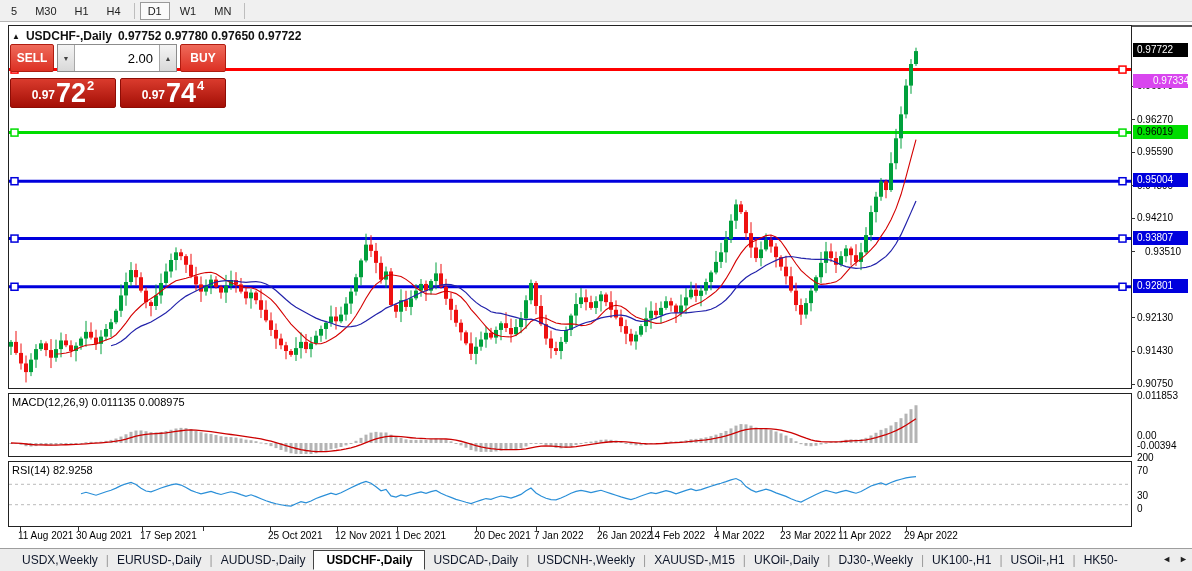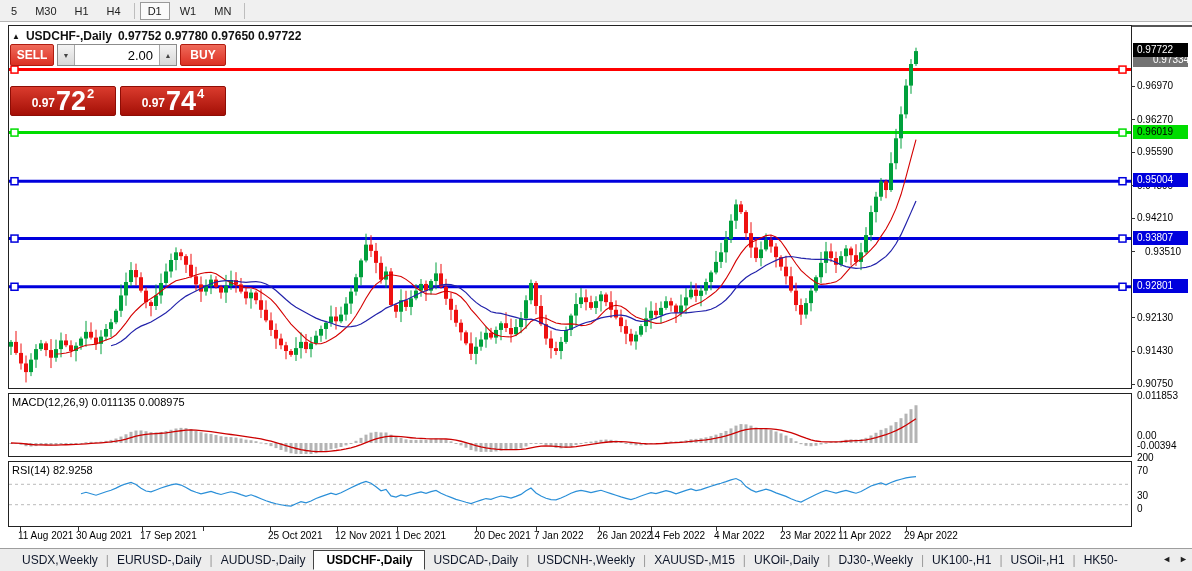--- a/index.html
+++ b/index.html
@@ -25,35 +25,35 @@
   #macd-plot { top:371px; height:64px; }
   #rsi-plot  { top:439px; height:66px; }
   .panel svg { position:absolute; left:0; top:0; }
 
   .sym-header { position:absolute; left:12px; top:7px; font-size:12px; font-weight:bold;
                 color:#111; display:flex; align-items:center; gap:6px; z-index:6; }
   .sym-header .tri { font-size:8px; }
 
   
   .trade { position:absolute; left:10px; top:22px; z-index:6; width:216px; }
-  .trade-row { display:flex; height:22px; }
+  .trade-row { display:flex; height:28px; }
   .btn-red { background:linear-gradient(#ef6a5a,#dc3023); color:#fff; font-weight:bold;
              font-size:12px; border:1px solid #b01c10; display:flex; align-items:center;
              justify-content:center; cursor:pointer; }
   .sell-btn { width:44px; border-radius:2px; }
   .buy-btn  { width:46px; border-radius:2px; }
   .vol-wrap { display:flex; margin:0 3px; border:1px solid #8c8c8c; background:#fff; }
   .spin-btn { width:17px; background:linear-gradient(#f4f4f4,#d8d8d8); border:0;
               font-size:7px; color:#444; display:flex; align-items:center; justify-content:center;
               cursor:pointer; }
   .spin-left { border-right:1px solid #a8a8a8; }
   .spin-right{ border-left:1px solid #a8a8a8; }
   .vol-input { width:84px; border:0; font-size:13px; text-align:right; padding-right:6px;
                font-family:"Liberation Sans",sans-serif; color:#000; }
-  .price-row { display:flex; margin-top:20px; gap:4px;text-align:right; }
+  .price-row { display:flex; margin-top:6px; gap:4px;text-align:right; }
   .pbox { width:106px; height:30px; background:linear-gradient(#da3b2d,#a40f06);
           border:1px solid #8e0d05; border-radius:2px; color:#fff; display:flex;
           align-items:flex-end; justify-content:center; padding-bottom:2px; cursor:pointer; }
   .pbox .small { font-size:12px; font-weight:bold; margin-bottom:3px; }
   .pbox .big   { font-size:27px; font-weight:bold; line-height:24px; margin:0 1px; }
   .pbox .sup   { font-size:13px; font-weight:bold; margin-bottom:12px; }
 
   
   .ax-label { position:absolute; left:1137px; font-size:10px; color:#000; z-index:3; }
   .ax-dash  { position:absolute; left:1131px; width:4px; height:1px; background:#333; z-index:3; }
@@ -729,21 +729,21 @@
         <div class="ax-dash" style="top: 195.76px;"></div>
         <div class="ax-label" style="top: 190.26px;">0.94210</div>
         <div class="ax-dash" style="top: 229.297px;"></div>
         <div class="ax-label" style="top: 223.797px; padding-left: 8px;">0.93510</div>
         <div class="ax-dash" style="top: 295.413px;"></div>
         <div class="ax-label" style="top: 289.913px;">0.92130</div>
         <div class="ax-dash" style="top: 328.95px;"></div>
         <div class="ax-label" style="top: 323.45px;">0.91430</div>
         <div class="ax-dash" style="top: 361.529px;"></div>
         <div class="ax-label" style="top: 356.029px;">0.90750</div>
-        <div class="ax-box" style="top: 31px; background: #737373; color: rgb(255, 255, 255); padding-left: 20px;">0.97334</div>
+        <div class="ax-box" style="top: 52px; background: #d946ef; color: rgb(255, 255, 255); padding-left: 20px;">0.97334</div>
         <div class="ax-box" style="top: 102.591px; background: rgb(0, 221, 0); color: rgb(0, 0, 0);">0.96019</div>
         <div class="ax-box" style="top: 151.219px; background: rgb(0, 0, 221); color: rgb(255, 255, 255);">0.95004</div>
         <div class="ax-box" style="top: 208.568px; background: rgb(0, 0, 221); color: rgb(255, 255, 255);">0.93807</div>
         <div class="ax-box" style="top: 256.765px; background: rgb(0, 0, 221); color: rgb(255, 255, 255);">0.92801</div>
         <div class="ax-box" style="top: 21px; background: rgb(0, 0, 0); color: rgb(255, 255, 255);">0.97722</div>
         <div class="ax-label" style="top: 368px;">0.011853</div>
         <div class="ax-label" style="top: 408px;">0.00</div>
         <div class="ax-label" style="top: 418px;">-0.00394</div>
         <div class="ax-label" style="top: 430px;">200</div>
         <div class="ax-label" style="top: 443px;">70</div>

